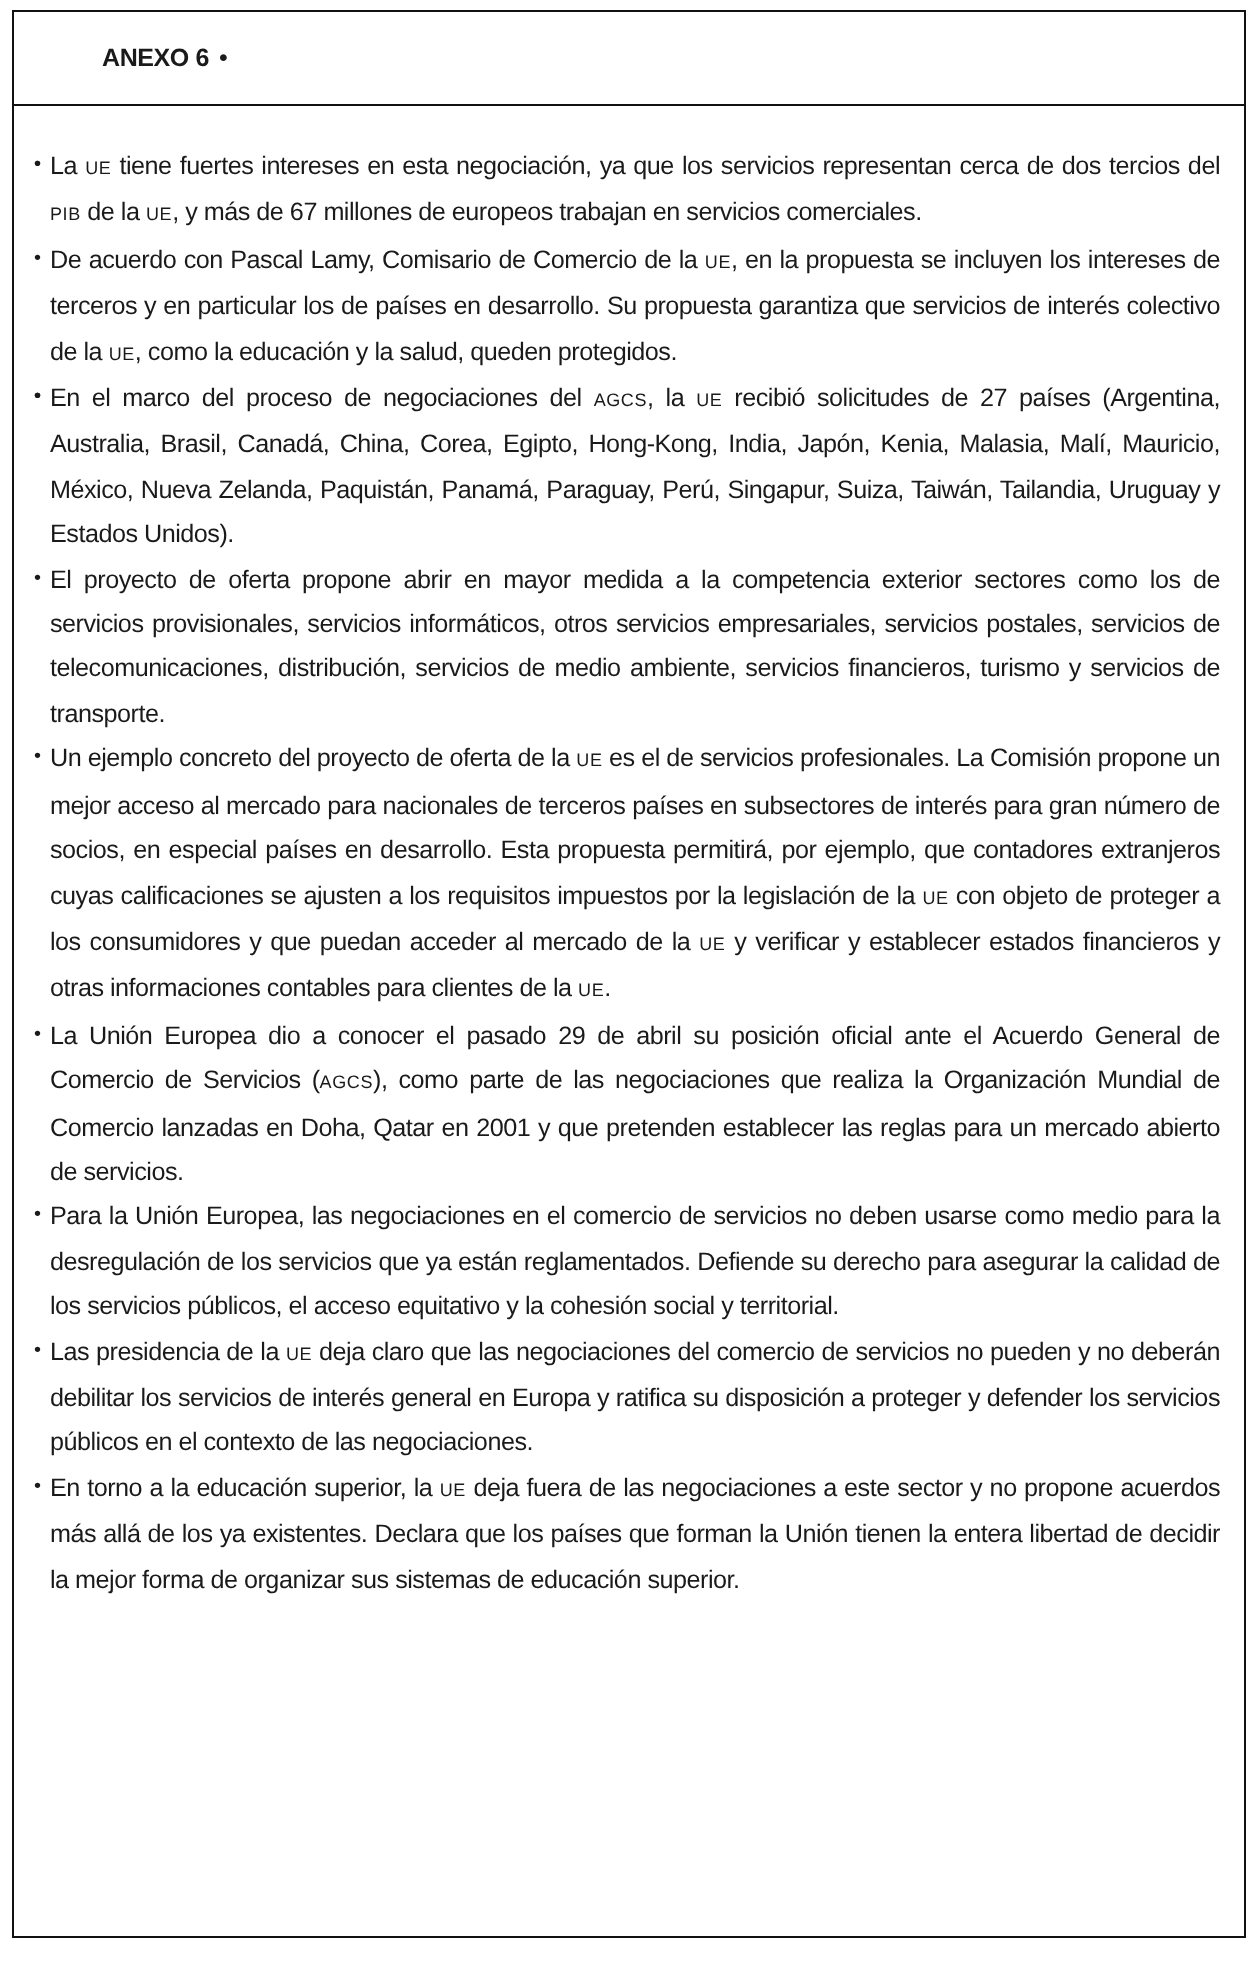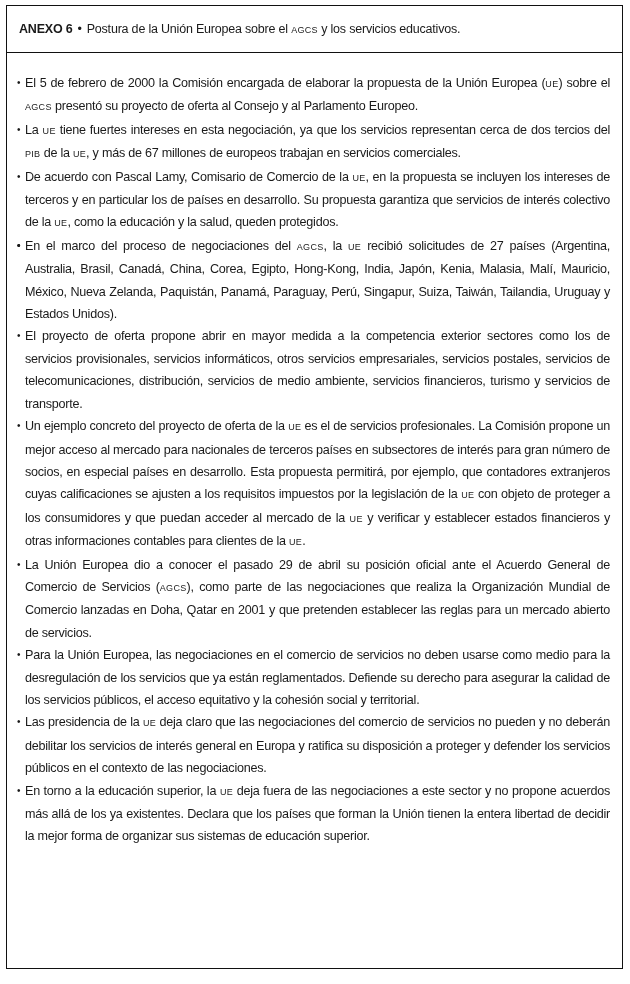--- a/index.html
+++ b/index.html
@@ -3,39 +3,38 @@
 <meta charset="utf-8">
 <style>
   html, body { margin: 0; padding: 0; background: #ffffff; }
   body { width: 630px; height: 984px; position: relative; overflow: hidden;
          font-family: "Liberation Sans", sans-serif; color: #1a1a1a; }
   .frame { position: absolute; left: 6px; top: 5px; width: 617px; height: 964px;
            border: 1.5px solid #111; box-sizing: border-box; }
   .header { height: 47px; border-bottom: 1.5px solid #111; box-sizing: border-box;
             display: flex; align-items: center; padding-left: 12px;
             font-size: 12.5px; letter-spacing: -0.2px; }
-  .header .label { font-weight: bold; margin-right: 5px; }
+  .header .label { font-weight: bold; margin-right: 5px; margin-left: 32px; }
   .header .sep { margin-right: 5px; }
   .sc { font-size: 9px; letter-spacing: 0.3px; }
   .body { padding: 19px 12px 0 11px; }
   .item { position: relative; padding-left: 7px; font-size: 12.6px; line-height: 22.4px;
           text-align: justify; letter-spacing: -0.25px; }
   .item .bullet { position: absolute; left: -1px; top: 0; font-size: 10px; }
 </style>
 </head>
 <body>
 
 <div class="frame">
   <div class="header">
     <span class="label">ANEXO 6</span>
     <span class="sep">•</span>
-    <span class="title">Postura de la Unión Europea sobre el <span class="sc">AGCS</span> y los servicios educativos.</span>
   </div>
   <div class="body">
-    <div class="item"><span class="bullet">•</span><span class="text">El 5 de febrero de 2000 la Comisión encargada de elaborar la propuesta de la Unión Europea (<span class="sc">UE</span>) sobre el <span class="sc">AGCS</span> presentó su proyecto de oferta al Consejo y al Parlamento Europeo.</span></div>
+    <div class="item"><span class="bullet">•</span></div>
     <div class="item"><span class="bullet">•</span><span class="text">La <span class="sc">UE</span> tiene fuertes intereses en esta negociación, ya que los servicios representan cerca de dos tercios del <span class="sc">PIB</span> de la <span class="sc">UE</span>, y más de 67 millones de europeos trabajan en servicios comerciales.</span></div>
     <div class="item"><span class="bullet">•</span><span class="text">De acuerdo con Pascal Lamy, Comisario de Comercio de la <span class="sc">UE</span>, en la propuesta se incluyen los intereses de terceros y en particular los de países en desarrollo. Su propuesta garantiza que servicios de interés colectivo de la <span class="sc">UE</span>, como la educación y la salud, queden protegidos.</span></div>
     <div class="item"><span class="bullet">•</span></div>
     <div class="item"><span class="bullet">•</span></div>
     <div class="item"><span class="bullet">•</span><span class="text">En el marco del proceso de negociaciones del <span class="sc">AGCS</span>, la <span class="sc">UE</span> recibió solicitudes de 27 países (Argentina, Australia, Brasil, Canadá, China, Corea, Egipto, Hong-Kong, India, Japón, Kenia, Malasia, Malí, Mauricio, México, Nueva Zelanda, Paquistán, Panamá, Paraguay, Perú, Singapur, Suiza, Taiwán, Tailandia, Uruguay y Estados Unidos).</span></div>
     <div class="item"><span class="bullet">•</span><span class="text">El proyecto de oferta propone abrir en mayor medida a la competencia exterior sectores como los de servicios provisionales, servicios informáticos, otros servicios empresariales, servicios postales, servicios de telecomunicaciones, distribución, servicios de medio ambiente, servicios financieros, turismo y servicios de transporte.</span></div>
     <div class="item"><span class="bullet">•</span><span class="text">Un ejemplo concreto del proyecto de oferta de la <span class="sc">UE</span> es el de servicios profesionales. La Comisión propone un mejor acceso al mercado para nacionales de terceros países en subsectores de interés para gran número de socios, en especial países en desarrollo. Esta propuesta permitirá, por ejemplo,  que contadores extranjeros cuyas calificaciones se ajusten a los requisitos impuestos por la legislación de la <span class="sc">UE</span> con objeto de proteger a los consumidores y que puedan acceder al mercado de la <span class="sc">UE</span> y verificar y establecer estados financieros y otras informaciones contables para clientes de la <span class="sc">UE</span>.</span></div>
     <div class="item"><span class="bullet">•</span><span class="text">La Unión Europea dio a conocer el pasado 29 de abril su posición oficial ante el Acuerdo General de Comercio de Servicios (<span class="sc">AGCS</span>), como parte de las negociaciones que realiza la Organización Mundial de Comercio lanzadas en Doha, Qatar en 2001 y que pretenden establecer las reglas para un mercado abierto de servicios.</span></div>
     <div class="item"><span class="bullet">•</span><span class="text">Para la Unión Europea, las negociaciones en el comercio de servicios no deben usarse como medio para la desregulación de los servicios que ya están reglamentados. Defiende su derecho para asegurar la calidad de los servicios públicos, el acceso equitativo y la cohesión social y territorial.</span></div>
     <div class="item"><span class="bullet">•</span><span class="text">Las presidencia de la <span class="sc">UE</span> deja claro que las negociaciones del comercio de servicios no pueden y no deberán debilitar los servicios de interés general en Europa y ratifica su disposición a proteger y defender los servicios públicos en el contexto de las negociaciones.</span></div>

